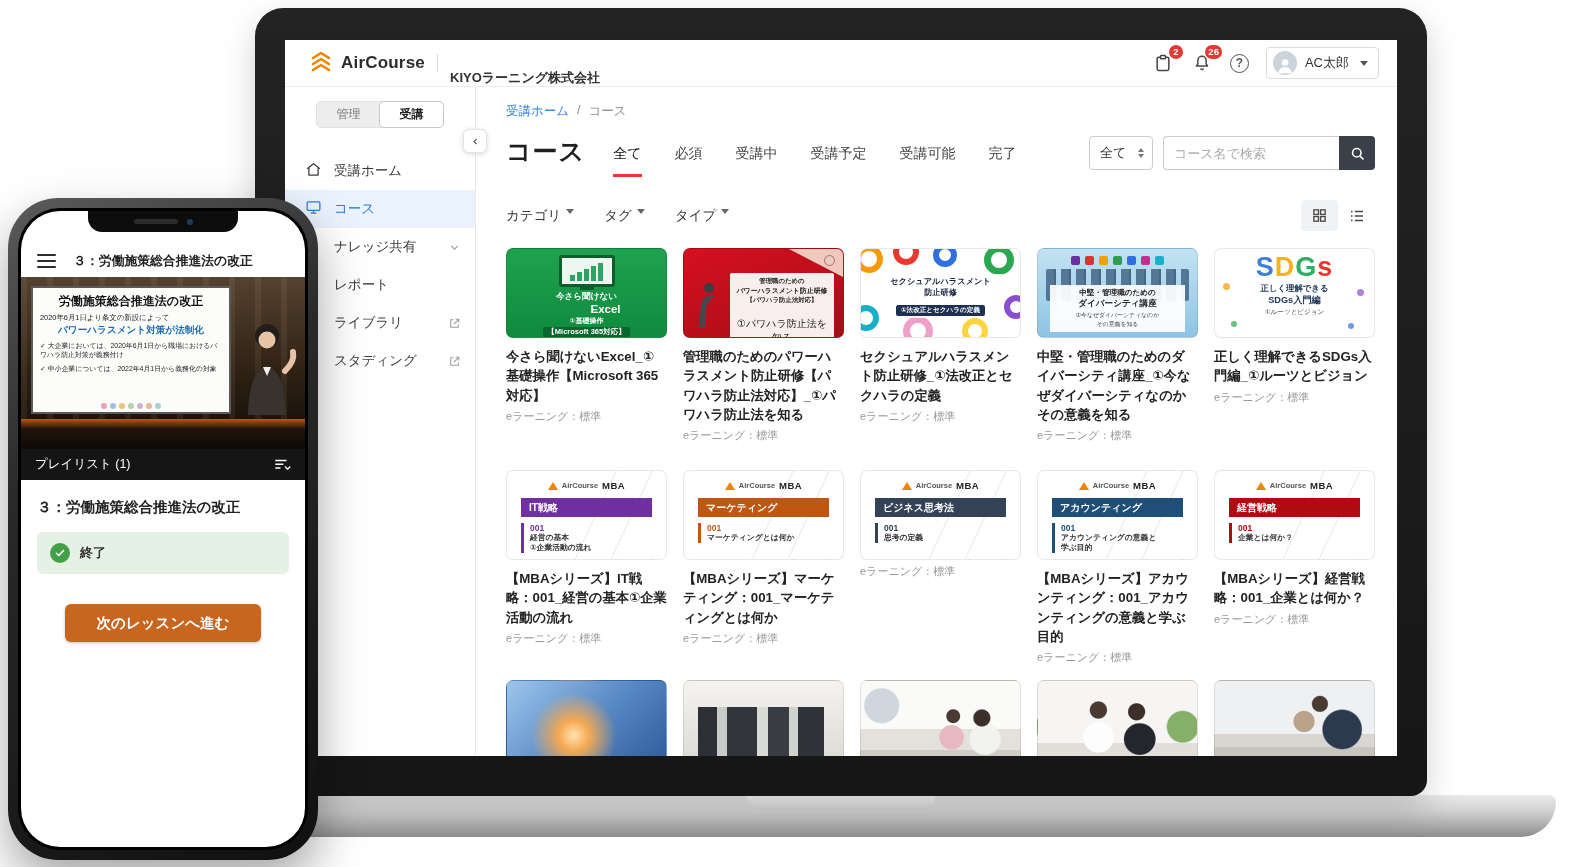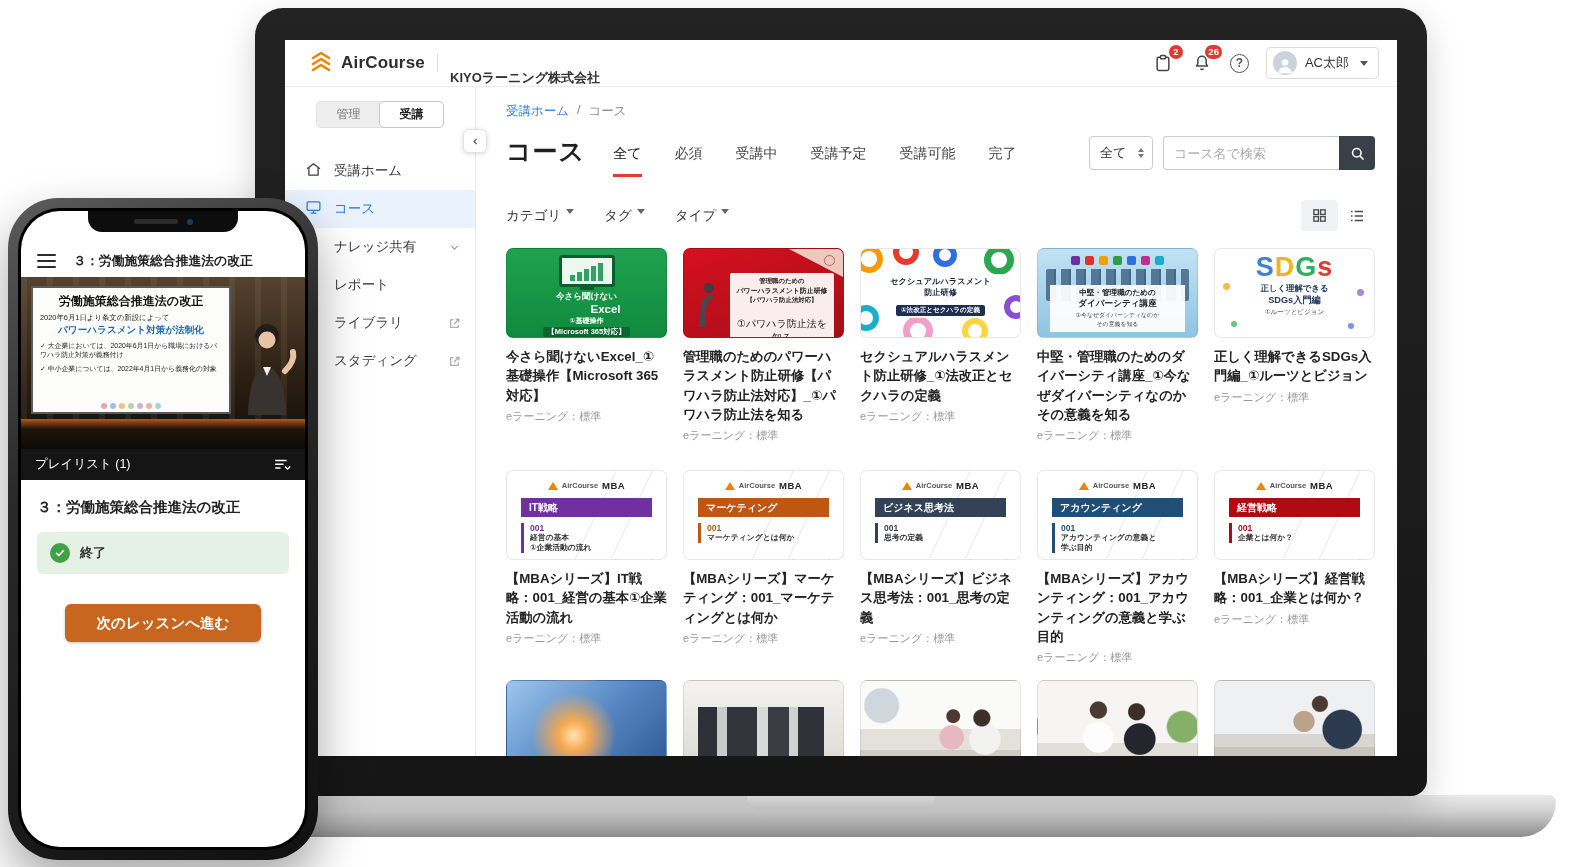--- a/index.html
+++ b/index.html
@@ -624,21 +624,20 @@
                     <i class="mba-tri"></i>
                     <span class="mba-air">AirCourse</span>
                     <span class="mba-word">MBA</span>
                   </div>
                 <div class="mba-banner" style="background-color: rgb(51, 66, 87);">ビジネス思考法</div>
                 <div class="mba-sub" style="border-left-color: rgb(51, 66, 87);">
                   <div class="mba-num" style="color: rgb(51, 66, 87);">001</div>
                   <div class="mba-line">思考の定義</div>
                 </div>
               </div>
-              <div class="c-title">【MBAシリーズ】ビジネス思考法：001_思考の定義</div>
               <div class="c-meta">eラーニング：標準</div>
             </div>
 
             <div class="card">
               <div class="thumb mba">
                 <div class="mba-logo">
                     <i class="mba-tri"></i>
                     <span class="mba-air">AirCourse</span>
                     <span class="mba-word">MBA</span>
                   </div>

